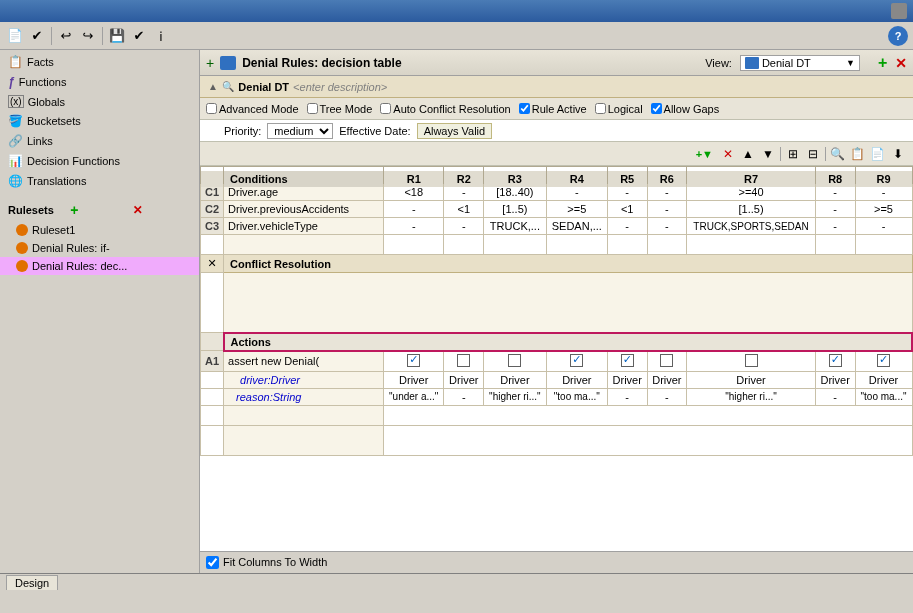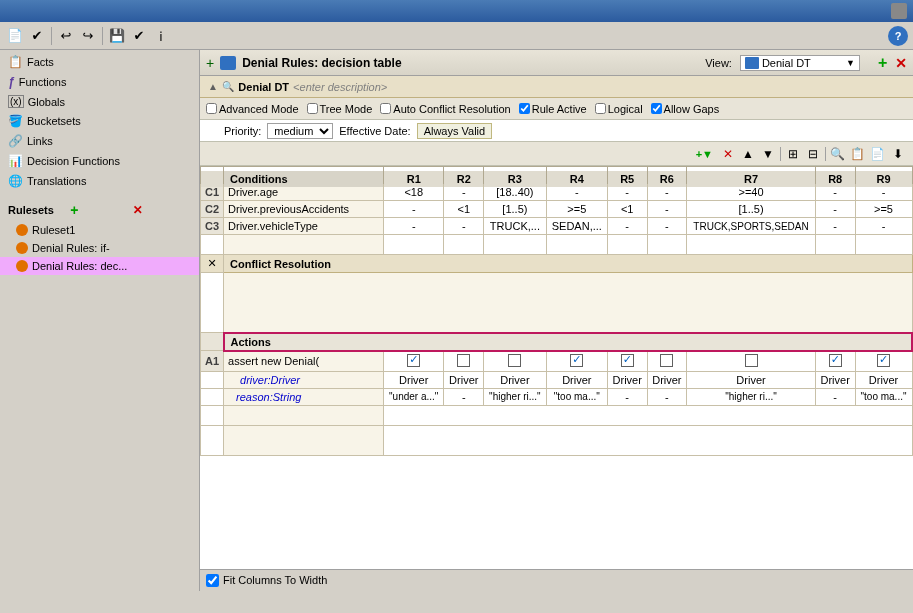--- a/index.html
+++ b/index.html
@@ -392,14 +392,17 @@
       <div class="bottom-bar">
         <label class="fit-checkbox">
           <input type="checkbox" checked="" style="">
           <span>Fit Columns To Width</span>
         </label>
       </div>
 
     </div>
   </div>
 
+  <div class="status-bar">
+    <div class="status-tab">Design</div>
+  </div>
 
 </div>
 
 </body></html>

